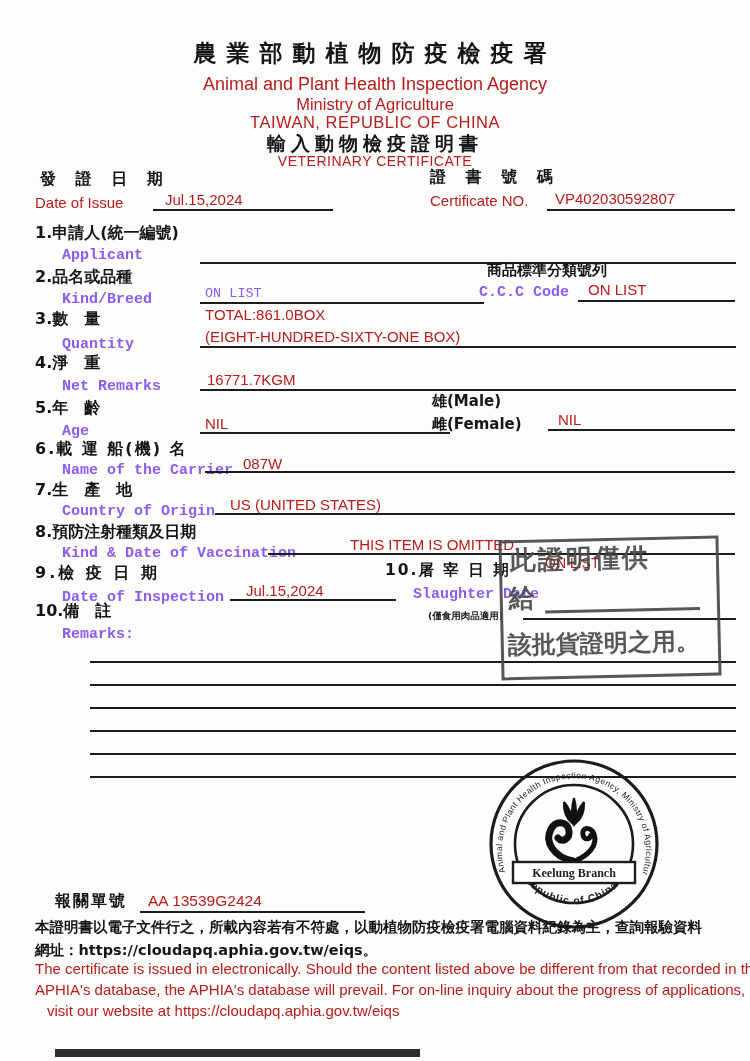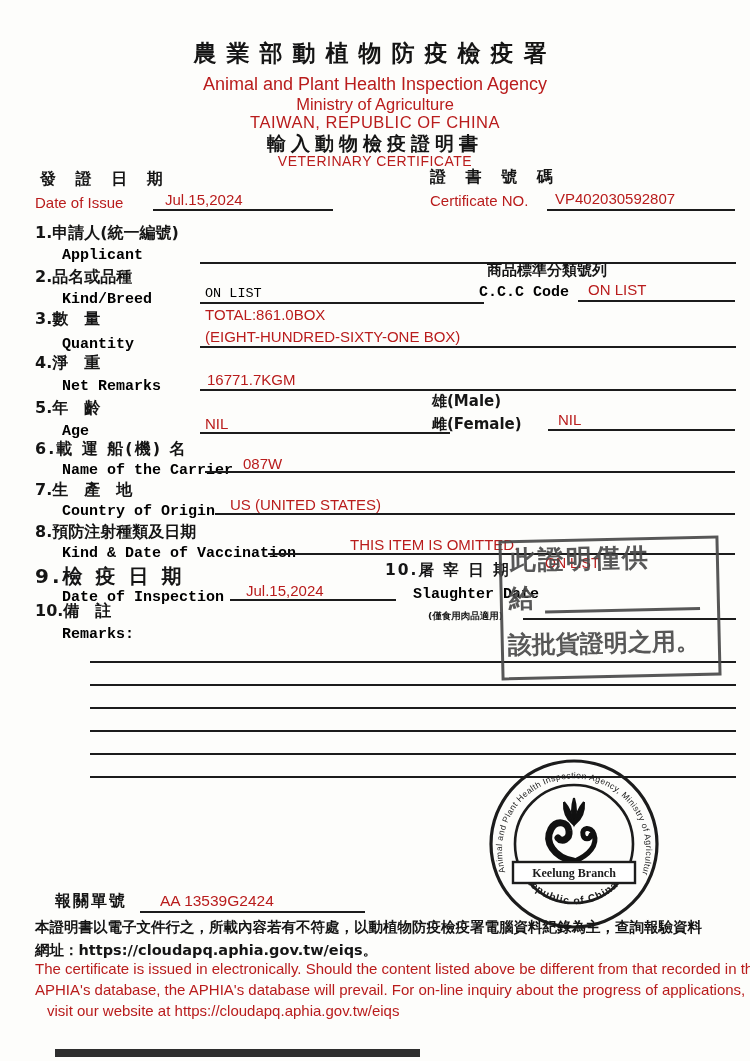--- a/index.html
+++ b/index.html
@@ -1,20 +1,20 @@
 <!DOCTYPE html>
 <html><head>
 <meta charset="utf-8">
 <style>
   html,body{margin:0;padding:0;background:#e8e8e8;}
   #page{position:relative;width:750px;height:1061px;background:#fdfdfb;overflow:hidden;
         font-family:"DejaVu Sans",sans-serif;color:#111;}
   .abs{position:absolute;white-space:nowrap;}
   .cjk{font-family:"DejaVu Sans",sans-serif;font-weight:bold;color:#151515;}
-  .mono{font-family:"Liberation Mono","DejaVu Sans Mono",monospace;font-weight:bold;color:#000000;}
+  .mono{font-family:"Liberation Mono","DejaVu Sans Mono",monospace;font-weight:bold;color:#8b5cf6;}
   .sans{font-family:"Liberation Sans","DejaVu Sans",sans-serif;color:#b91c1c;}
   .ctr{left:0;right:0;text-align:center;}
   .rule{position:absolute;height:0;border-bottom:2px solid #1c1c1c;}
   
   #stamp{position:absolute;left:500px;top:538px;width:214px;height:134px;
          border:3px solid #4a4a4a;transform:rotate(-1.3deg);color:#4a4a4a;opacity:.92;}
   #stamp .srule{position:absolute;height:0;border-bottom:3px solid #4a4a4a;}
   
   #seal{position:absolute;left:488px;top:758px;width:172px;height:172px;}
   #bottom-bar{position:absolute;left:55px;top:1049px;width:365px;height:8px;background:#2e2e2e;}
@@ -83,21 +83,21 @@
   <div class="abs cjk" style="left:35px;top:480px;font-size:16px;">7.生　產　地</div>
   <div class="abs mono" style="left:62px;top:503px;font-size:15px;">Country of Origin</div>
   <div class="abs sans" style="left:230px;top:496px;font-size:15px;">US (UNITED STATES)</div>
   <div class="rule" style="left:215px;top:513px;width:520px;"></div>
 
   <div class="abs cjk" style="left:35px;top:522px;font-size:16px;">8.預防注射種類及日期</div>
   <div class="abs mono" style="left:62px;top:545px;font-size:15px;">Kind &amp; Date of Vaccination</div>
   <div class="abs sans" style="left:350px;top:536px;font-size:15px;">THIS ITEM IS OMITTED.</div>
   <div class="rule" style="left:268px;top:553px;width:467px;"></div>
 
-  <div class="abs cjk" style="left:35px;top:563px;font-size:20px;letter-spacing:3px;">9.檢 疫 日 期</div>
+  <div class="abs cjk" style="left:35px;top:563px;font-size:16px;letter-spacing:3px;">9.檢 疫 日 期</div>
   <div class="abs mono" style="left:62px;top:589px;font-size:15px;text-align:center;">Date of Inspection</div>
   <div class="abs sans" style="left:246px;top:582px;font-size:15px;">Jul.15,2024</div>
   <div class="rule" style="left:230px;top:599px;width:166px;"></div>
 
   <div class="abs cjk" style="left:385px;top:560px;font-size:15.5px;letter-spacing:2px;">10.屠 宰 日 期</div>
   <div class="abs mono" style="left:413px;top:586px;font-size:15px;">Slaughter Date</div>
   <div class="abs cjk" style="left:428px;top:610px;font-size:9.5px;">(僅食用肉品適用)</div>
   <div class="abs sans" style="left:545px;top:555px;font-size:14px;">ON LIST</div>
   <div class="rule" style="left:523px;top:618px;width:213px;"></div>
 
@@ -136,21 +136,21 @@
       <path d="M76,44 q8,9 9,22 q-10,-8 -9,-22" stroke-width="2"></path>
       <path d="M96,44 q-8,9 -9,22 q10,-8 9,-22" stroke-width="2"></path>
       <path d="M85,103 C66,99 56,84 63,71 C68,62 80,63 81,73 C82,81 74,85 70,80" fill="none" stroke-width="7" stroke-linecap="round"></path>
       <path d="M87,103 C101,97 110,87 106,76 C103,68 93,69 95,77 C96,82 102,82 103,77" fill="none" stroke-width="5" stroke-linecap="round"></path>
     </g>
     <rect x="25" y="104" width="122" height="21" fill="#fff" stroke="#1c1c1c" stroke-width="2.4"></rect>
     <text x="86" y="119" text-anchor="middle" font-size="12" font-weight="bold" font-family="Liberation Serif, serif" fill="#1c1c1c">Keelung Branch</text>
   </svg>
 
   <div class="abs cjk" style="left:55px;top:891px;font-size:16px;letter-spacing:2px;">報關單號</div>
-  <div class="abs sans" style="left:148px;top:892px;font-size:15.5px;margin-left:12px;">AA 13539G2424</div>
+  <div class="abs sans" style="left:148px;top:892px;font-size:15.5px;">AA 13539G2424</div>
   <div class="rule" style="left:140px;top:911px;width:225px;"></div>
 
   <div class="abs cjk" style="left:35px;top:918px;font-size:14.5px;">本證明書以電子文件行之，所載內容若有不符處，以動植物防疫檢疫署電腦資料紀錄為主，查詢報驗資料</div>
   <div class="abs cjk" style="left:35px;top:941px;font-size:14.5px;">網址：https://cloudapq.aphia.gov.tw/eiqs。</div>
   <div class="abs sans" style="left:35px;top:960px;font-size:15px;">The certificate is issued in electronically. Should the content listed above be different from that recorded in the</div>
   <div class="abs sans" style="left:35px;top:981px;font-size:15px;">APHIA's database, the APHIA's database will prevail. For on-line inquiry about the progress of applications, please</div>
   <div class="abs sans" style="left:35px;top:1002px;font-size:15px;margin-left:12px;">visit our website at https://cloudapq.aphia.gov.tw/eiqs</div>
 
   <div id="bottom-bar"></div>
 

